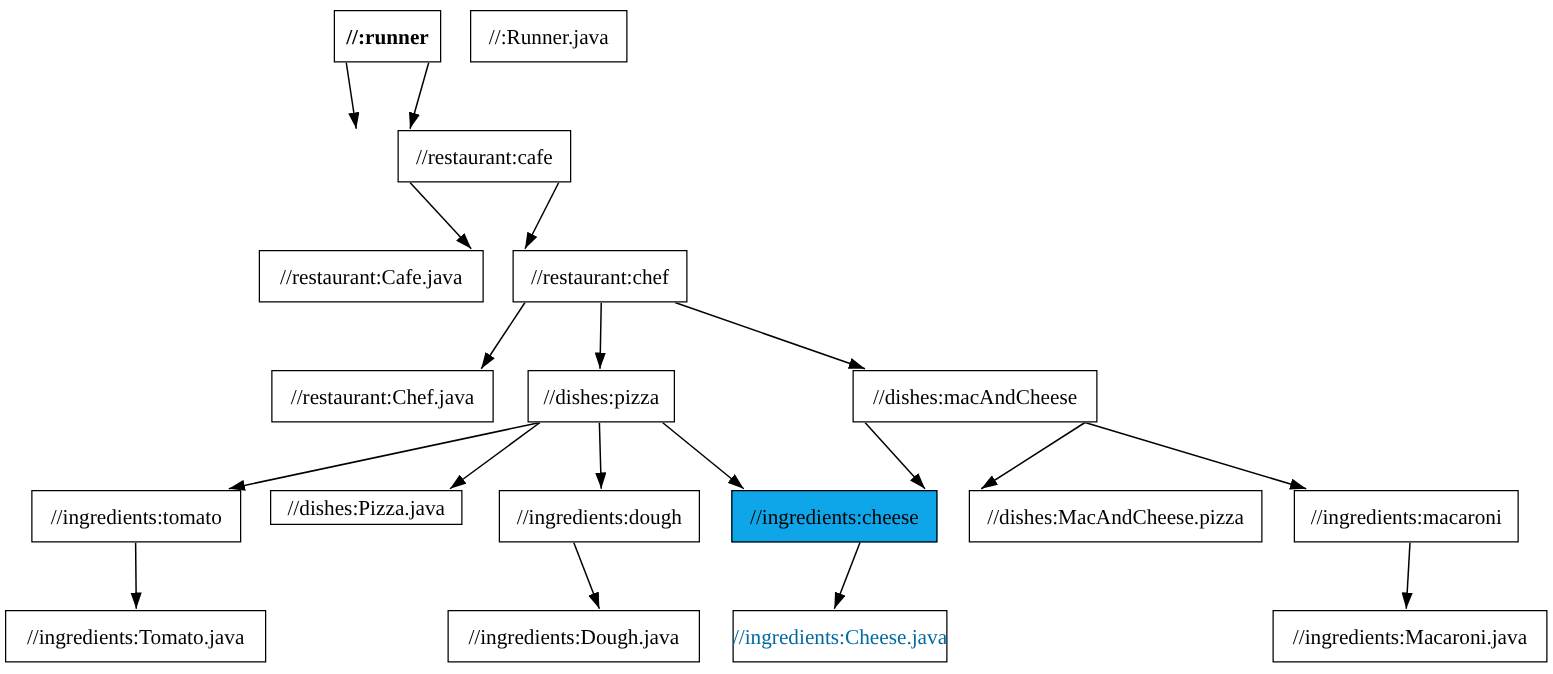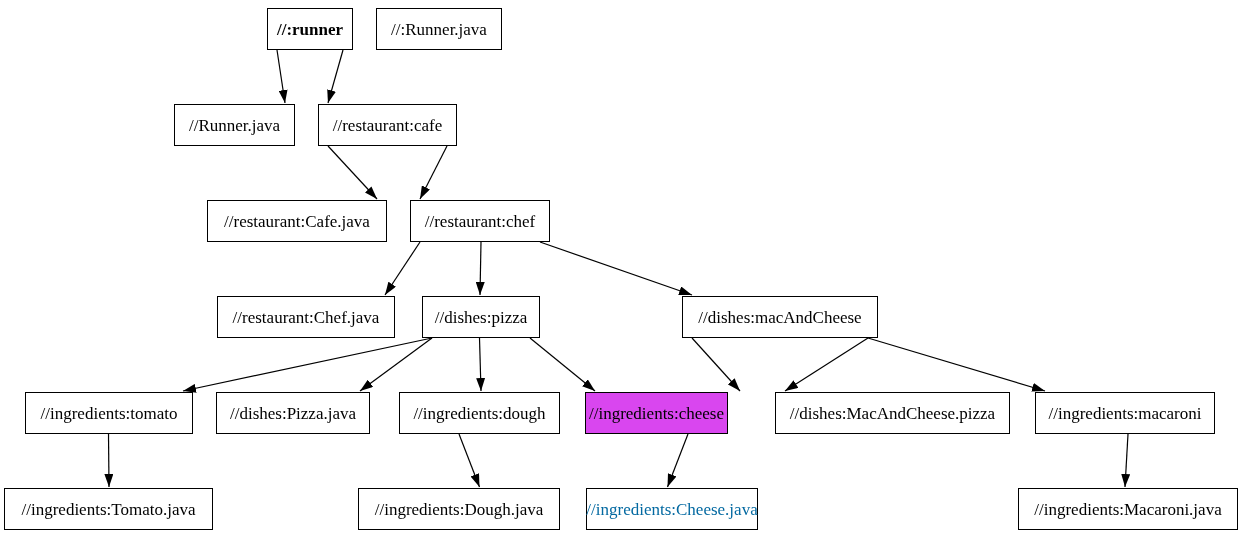--- a/index.html
+++ b/index.html
@@ -62,30 +62,29 @@
       <line x1="868" y1="338" x2="785" y2="391" stroke="#000000" stroke-width="1.2" marker-end="url(#arrowhead)"></line>
       <line x1="868" y1="338" x2="1045" y2="391" stroke="#000000" stroke-width="1.2" marker-end="url(#arrowhead)"></line>
       <line x1="108.5" y1="434" x2="109" y2="487" stroke="#000000" stroke-width="1.2" marker-end="url(#arrowhead)"></line>
       <line x1="459" y1="434" x2="479.5" y2="487" stroke="#000000" stroke-width="1.2" marker-end="url(#arrowhead)"></line>
       <line x1="688" y1="434" x2="667.5" y2="487" stroke="#000000" stroke-width="1.2" marker-end="url(#arrowhead)"></line>
       <line x1="1128" y1="434" x2="1125" y2="487" stroke="#000000" stroke-width="1.2" marker-end="url(#arrowhead)"></line>
     </svg>
 
   <div class="graph-node" style="left: 267px; top: 8px; width: 86px; height: 42px; background: rgb(255, 255, 255); border-color: rgb(0, 0, 0); color: rgb(0, 0, 0); font-weight: bold;">//:runner</div>
   <div class="graph-node" style="left: 376px; top: 8px; width: 126px; height: 42px; background: rgb(255, 255, 255); border-color: rgb(0, 0, 0); color: rgb(0, 0, 0);">//:Runner.java</div>
-  <div class="graph-node" style="left: 174px; top: 104px; width: 121px; height: 42px; background: rgb(255, 255, 255); border-color: rgb(0, 0, 0); color: rgb(0, 0, 0);">//Runner.java</div>
   <div class="graph-node" style="left: 318px; top: 104px; width: 139px; height: 42px; background: rgb(255, 255, 255); border-color: rgb(0, 0, 0); color: rgb(0, 0, 0);">//restaurant:cafe</div>
   <div class="graph-node" style="left: 207px; top: 200px; width: 180px; height: 42px; background: rgb(255, 255, 255); border-color: rgb(0, 0, 0); color: rgb(0, 0, 0); text-align: center;">//restaurant:Cafe.java</div>
   <div class="graph-node" style="left: 410px; top: 200px; width: 140px; height: 42px; background: rgb(255, 255, 255); border-color: rgb(0, 0, 0); color: rgb(0, 0, 0);">//restaurant:chef</div>
   <div class="graph-node" style="left: 217px; top: 296px; width: 178px; height: 42px; background: rgb(255, 255, 255); border-color: rgb(0, 0, 0); color: rgb(0, 0, 0);">//restaurant:Chef.java</div>
   <div class="graph-node" style="left: 422px; top: 296px; width: 118px; height: 42px; background: rgb(255, 255, 255); border-color: rgb(0, 0, 0); color: rgb(0, 0, 0);">//dishes:pizza</div>
   <div class="graph-node" style="left: 682px; top: 296px; width: 196px; height: 42px; background: rgb(255, 255, 255); border-color: rgb(0, 0, 0); color: rgb(0, 0, 0);">//dishes:macAndCheese</div>
   <div class="graph-node" style="left: 25px; top: 392px; width: 168px; height: 42px; background: rgb(255, 255, 255); border-color: rgb(0, 0, 0); color: rgb(0, 0, 0);">//ingredients:tomato</div>
-  <div class="graph-node" style="left: 216px; top: 392px; width: 154px; height: 42px; background: rgb(255, 255, 255); border-color: rgb(0, 0, 0); color: rgb(0, 0, 0);">//dishes:Pizza.java</div>
+  <div class="graph-node" style="left: 216px; top: 392px; width: 154px; height: 28px; background: rgb(255, 255, 255); border-color: rgb(0, 0, 0); color: rgb(0, 0, 0);">//dishes:Pizza.java</div>
   <div class="graph-node" style="left: 399px; top: 392px; width: 161px; height: 42px; background: rgb(255, 255, 255); border-color: rgb(0, 0, 0); color: rgb(0, 0, 0);">//ingredients:dough</div>
-  <div class="graph-node" style="left: 585px; top: 392px; width: 143px; height: 42px; background: #d946ef; border-color: rgb(0, 0, 0); color: rgb(0, 0, 0);">//ingredients:cheese</div>
+  <div class="graph-node" style="left: 585px; top: 392px; width: 165px; height: 42px; background: #0ea5e9; border-color: rgb(0, 0, 0); color: rgb(0, 0, 0);">//ingredients:cheese</div>
   <div class="graph-node" style="left: 775px; top: 392px; width: 235px; height: 42px; background: rgb(255, 255, 255); border-color: rgb(0, 0, 0); color: rgb(0, 0, 0);">//dishes:MacAndCheese.pizza</div>
   <div class="graph-node" style="left: 1035px; top: 392px; width: 180px; height: 42px; background: rgb(255, 255, 255); border-color: rgb(0, 0, 0); color: rgb(0, 0, 0);">//ingredients:macaroni</div>
   <div class="graph-node" style="left: 4px; top: 488px; width: 209px; height: 42px; background: rgb(255, 255, 255); border-color: rgb(0, 0, 0); color: rgb(0, 0, 0);">//ingredients:Tomato.java</div>
   <div class="graph-node" style="left: 358px; top: 488px; width: 202px; height: 42px; background: rgb(255, 255, 255); border-color: rgb(0, 0, 0); color: rgb(0, 0, 0);">//ingredients:Dough.java</div>
   <div class="graph-node" style="left: 586px; top: 488px; width: 172px; height: 42px; background: rgb(255, 255, 255); border-color: rgb(0, 0, 0); color: #0369a1;">//ingredients:Cheese.java</div>
   <div class="graph-node" style="left: 1018px; top: 488px; width: 220px; height: 42px; background: rgb(255, 255, 255); border-color: rgb(0, 0, 0); color: rgb(0, 0, 0);">//ingredients:Macaroni.java</div>
 </div>
 
 </body></html>

